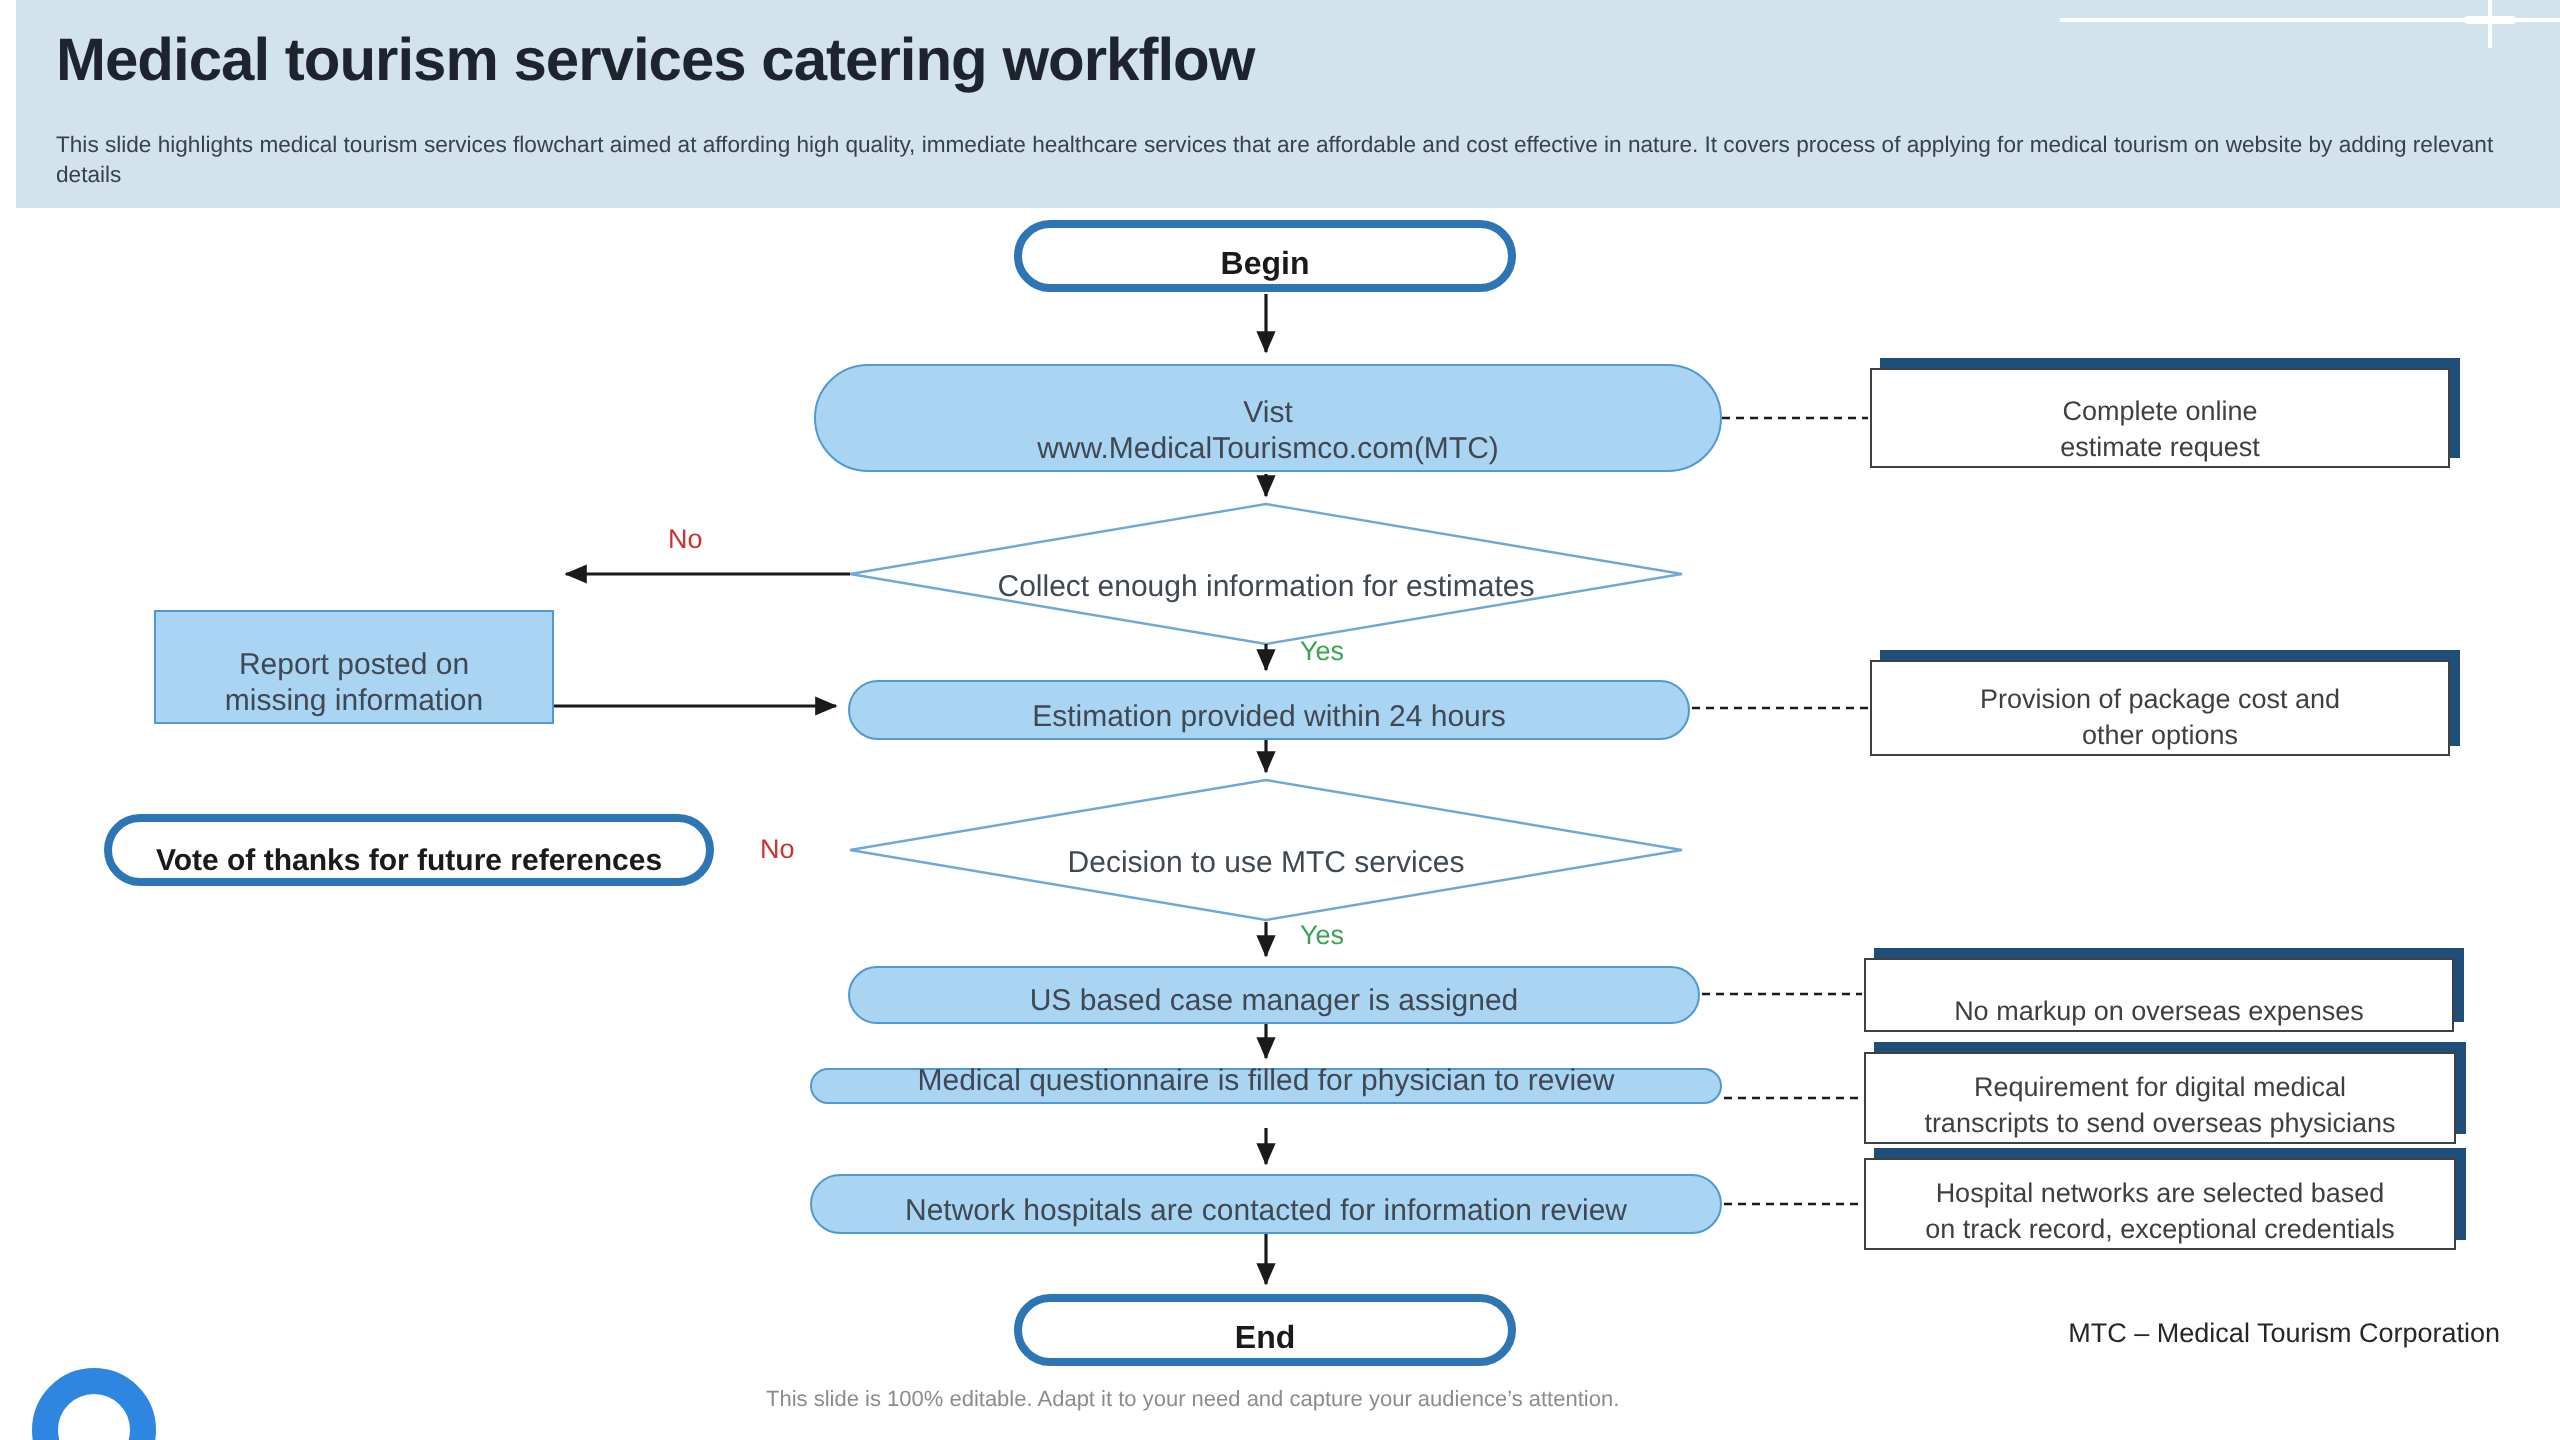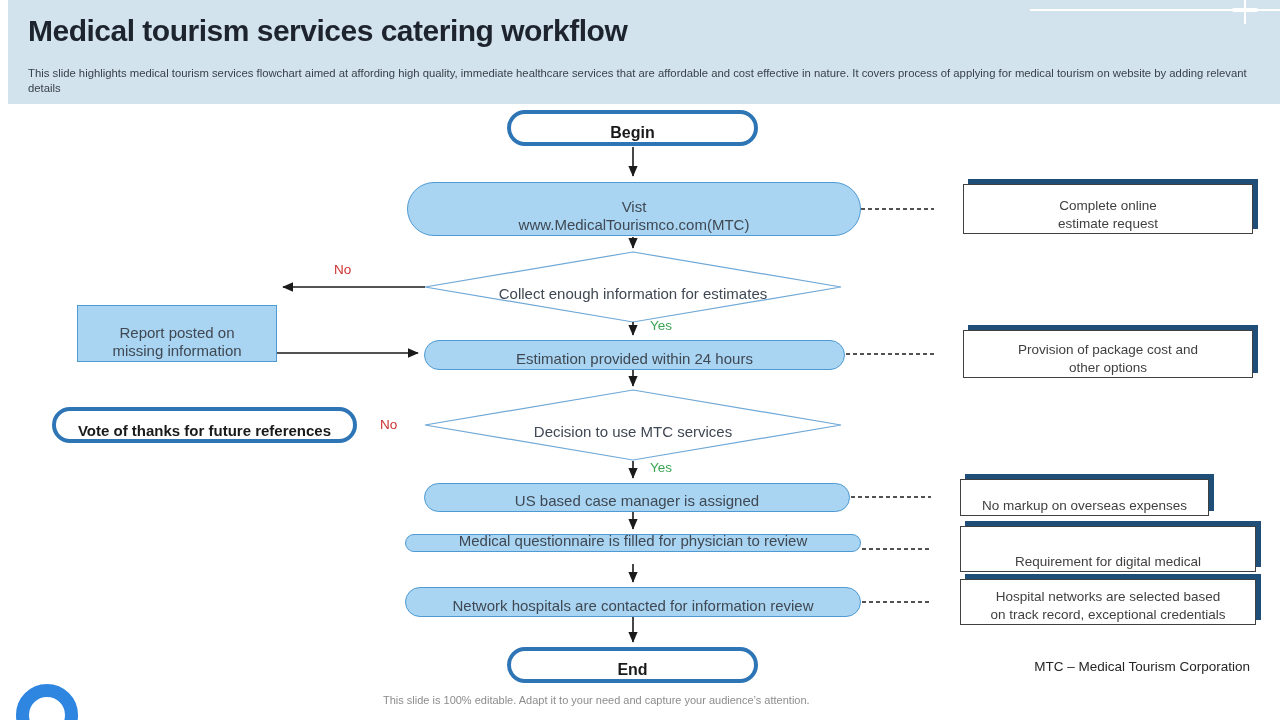--- a/index.html
+++ b/index.html
@@ -22,21 +22,21 @@
   
   .terminal { background:#fff; border:4px solid #2e75b6; border-radius:20px; font-weight:700; font-size:16px; color:#1a1a1a; }
 
   
   .process { background:#a9d5f2; border:1px solid #4f9ad2; border-radius:999px; font-size:15px; color:#3f4853; line-height:1.25; }
 
   
   .rect-node { background:#a9d5f2; border:1px solid #4f9ad2; font-size:15px; color:#3f4853; line-height:1.25;margin-top:48px; }
 
   
-  .side-note { background:#fff; border:1px solid #404040; box-shadow:5px -5px 0 0 #1f4e79; font-size:13.5px; color:#3f3f3f; line-height:1.35;margin-left:28px; }
+  .side-note { background:#fff; border:1px solid #404040; box-shadow:5px -5px 0 0 #1f4e79; font-size:13.5px; color:#3f3f3f; line-height:1.35; }
 
   
   .diamond-label { font-size:15px; color:#3f4853; }
 
   .branch-label { position:absolute; z-index:2; font-size:13.5px; }
   .branch-no { color:#cc3232; }
   .branch-yes { color:#3aa454; }
 
   .mtc-note { position:absolute; z-index:2; left:998px; top:659px; width:252px; text-align:right; font-size:13.5px; color:#262626; }
   .footer-note { position:absolute; z-index:2; left:383px; top:694px; width:500px; text-align:left; font-size:11px; color:#8c8c8c; }
@@ -131,30 +131,31 @@
   <div class="node terminal" style="left:52px; top:407px; width:305px; height:36px; font-size:15px;">
     <span>Vote of thanks for future references</span>
   </div>
 
   <div class="branch-label branch-yes" style="left:650px; top:460px;">Yes</div>
 
   <div class="node process" style="left:424px; top:483px; width:426px; height:29px;">
     <span>US based case manager is assigned</span>
   </div>
 
-  <div class="node side-note" style="left:932px; top:479px; width:249px; height:37px;">
+  <div class="node side-note" style="left:932px; top:479px; width:295px; height:37px;">
     <span>No markup on overseas expenses</span>
   </div>
 
   <div class="node process" style="left:405px; top:534px; width:456px; height:18px;">
     <span>Medical questionnaire is filled for physician to review</span>
   </div>
 
   <div class="node side-note" style="left:932px; top:526px; width:296px; height:46px;">
     <span>Requirement for digital medical</span>
+    <span>transcripts to send overseas physicians</span>
   </div>
 
   <div class="node process" style="left:405px; top:587px; width:456px; height:30px;">
     <span>Network hospitals are contacted for information review</span>
   </div>
 
   <div class="node side-note" style="left:932px; top:579px; width:296px; height:46px;">
     <span>Hospital networks are selected based</span>
     <span>on track record, exceptional credentials</span>
   </div>

